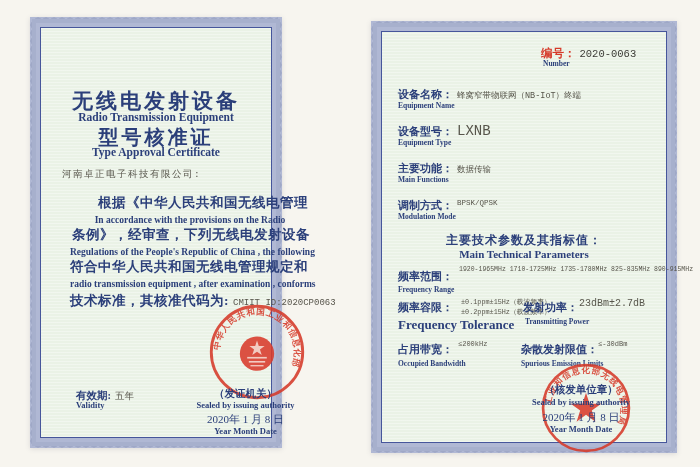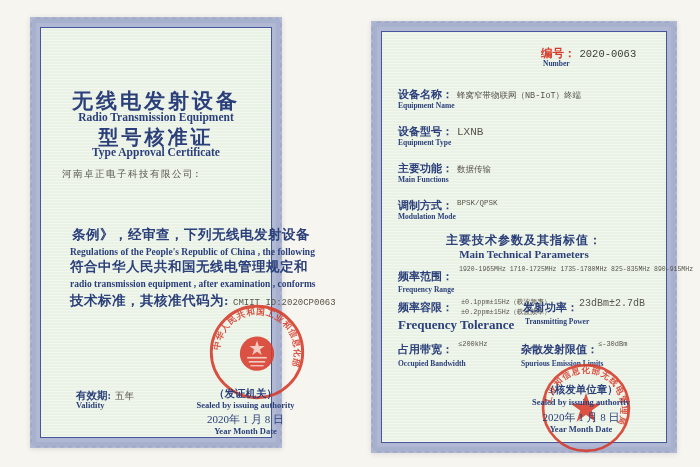--- a/index.html
+++ b/index.html
@@ -48,20 +48,22 @@
   <div class="inner"></div>
   <div class="content">
 
     <div class="abs cn ctr" style="left:0;width:100%;top:70px;font-size:21px;letter-spacing:3px;">无线电发射设备</div>
     <div class="abs en ctr" style="left:0;width:100%;top:94px;font-size:11.5px;">Radio Transmission Equipment</div>
     <div class="abs cn ctr" style="left:0;width:100%;top:107px;font-size:20px;letter-spacing:3px;">型号核准证</div>
     <div class="abs en ctr" style="left:0;width:100%;top:129px;font-size:11.5px;">Type Approval Certificate</div>
 
     <div class="abs val" style="left:32px;top:151px;font-size:9.5px;letter-spacing:1.5px;">河南卓正电子科技有限公司:</div>
 
+    <div class="abs cn" style="left:68px;top:177px;font-size:13.5px;letter-spacing:.5px;">根据《中华人民共和国无线电管理</div>
+    <div class="abs en ctr" style="left:40px;width:240px;top:198px;font-size:9.5px;">In accordance with the provisions on the Radio</div>
 
     <div class="abs cn" style="left:42px;top:209px;font-size:13.5px;letter-spacing:.5px;">条例》，经审查，下列无线电发射设备</div>
     <div class="abs en ctr" style="left:40px;width:240px;top:230px;font-size:9.5px;">Regulations of the People's Republic of China , the following</div>
 
     <div class="abs cn" style="left:40px;top:241px;font-size:13.5px;letter-spacing:.5px;">符合中华人民共和国无线电管理规定和</div>
     <div class="abs en ctr" style="left:40px;width:240px;top:262px;font-size:9.5px;">radio transmission equipment , after examination , conforms</div>
 
     <div class="abs" style="left:40px;top:274px;">
       <span class="cn" style="font-size:13.5px;letter-spacing:.5px;">技术标准，其核准代码为:</span>
       <span class="val" style="font-size:9px;">CMIIT ID:2020CP0063</span>
@@ -114,21 +116,21 @@
     <div class="abs en" style="left:172px;top:38px;font-size:7.5px;">Number</div>
 
     <div class="abs" style="left:27px;top:63px;">
       <span class="cn" style="font-size:11px;">设备名称：</span>
       <span class="val" style="font-size:8.5px;">蜂窝窄带物联网（NB-IoT）终端</span>
     </div>
     <div class="abs en" style="left:27px;top:80px;font-size:7.5px;">Equipment Name</div>
 
     <div class="abs" style="left:27px;top:100px;">
       <span class="cn" style="font-size:11px;">设备型号：</span>
-      <span class="val" style="font-size:11px;">LXNB</span>
+      <span class="val" style="font-size:14px;">LXNB</span>
     </div>
     <div class="abs en" style="left:27px;top:117px;font-size:7.5px;">Equipment Type</div>
 
     <div class="abs" style="left:27px;top:137px;">
       <span class="cn" style="font-size:11px;">主要功能：</span>
       <span class="val" style="font-size:8.5px;">数据传输</span>
     </div>
     <div class="abs en" style="left:27px;top:154px;font-size:7.5px;">Main Functions</div>
 
     <div class="abs" style="left:27px;top:174px;">

